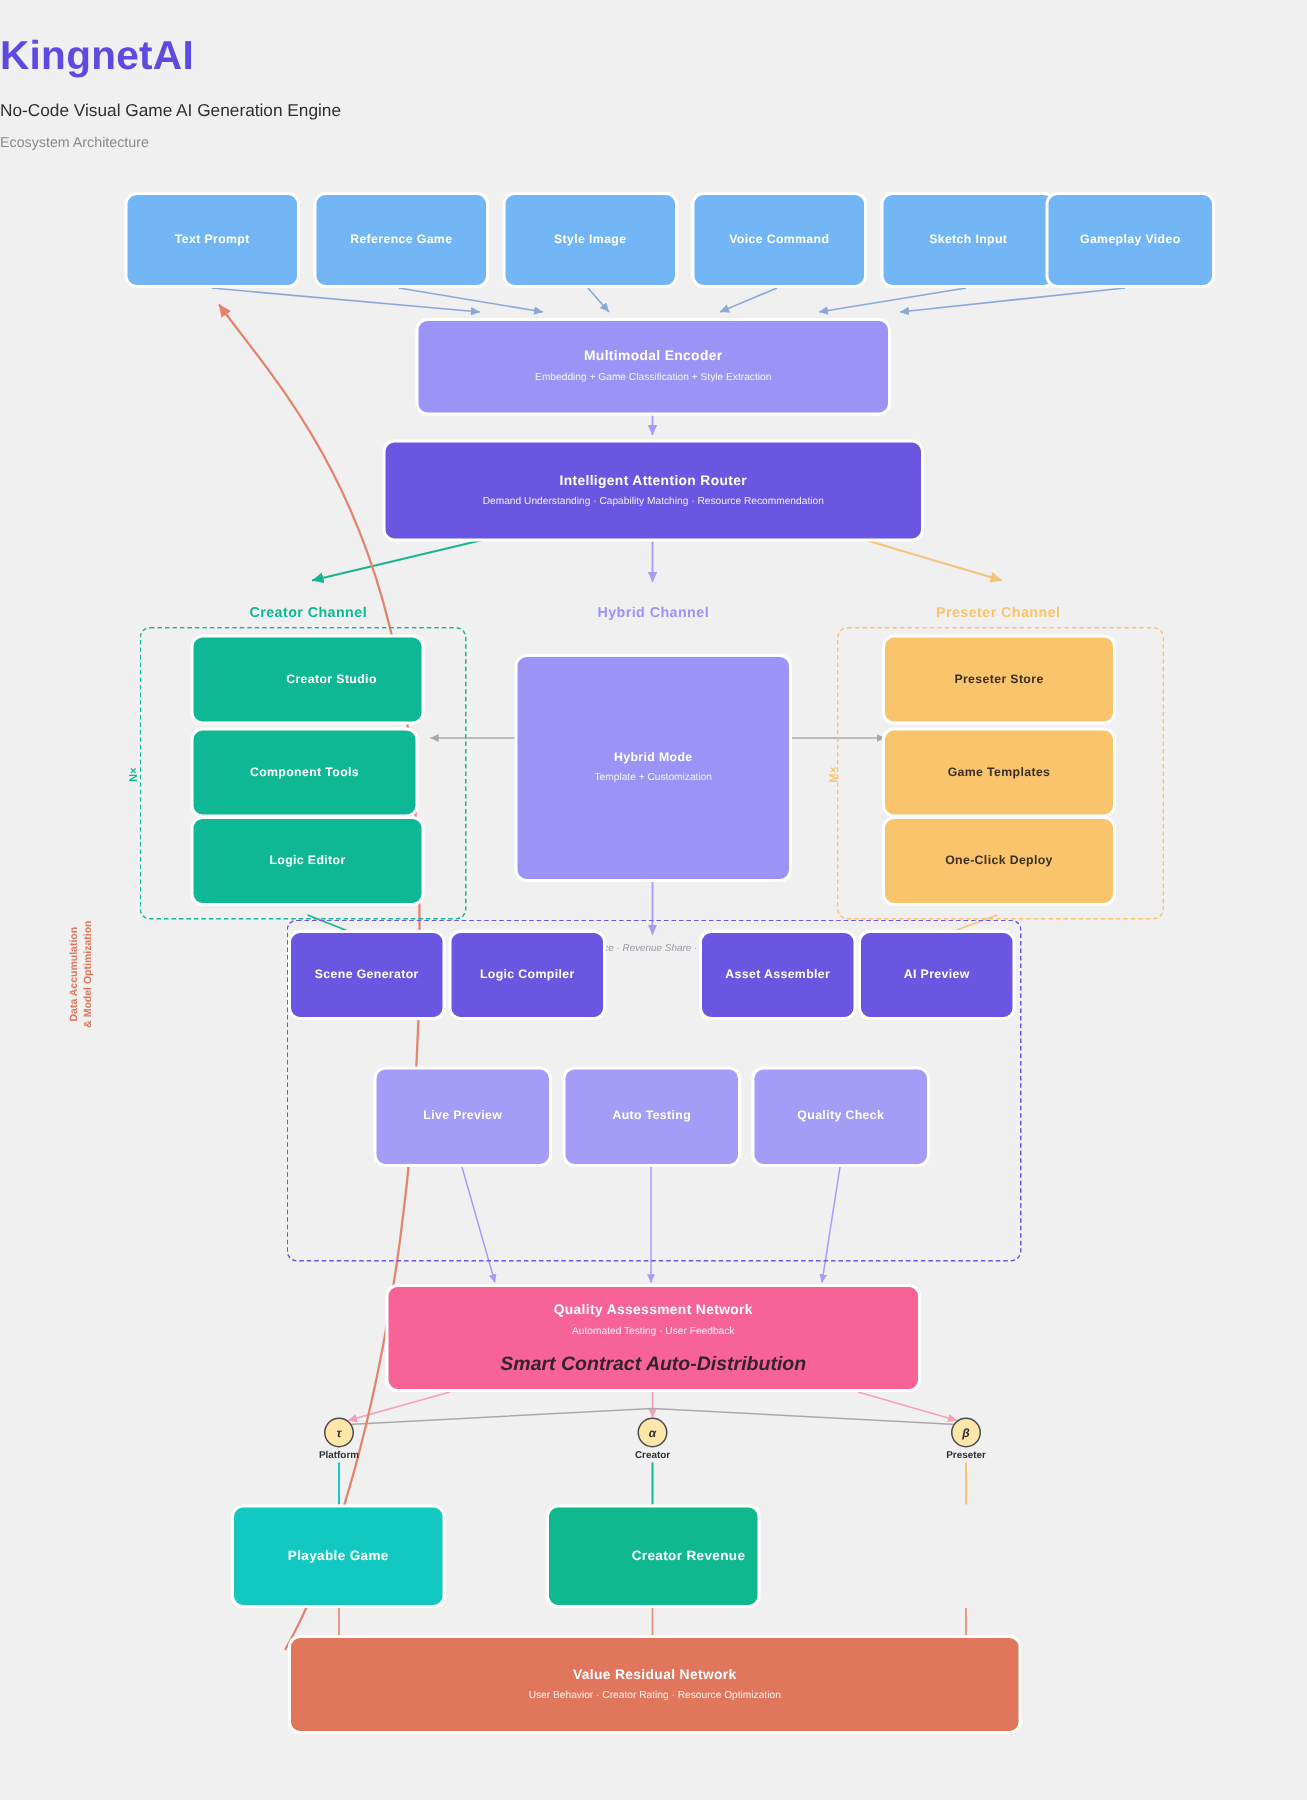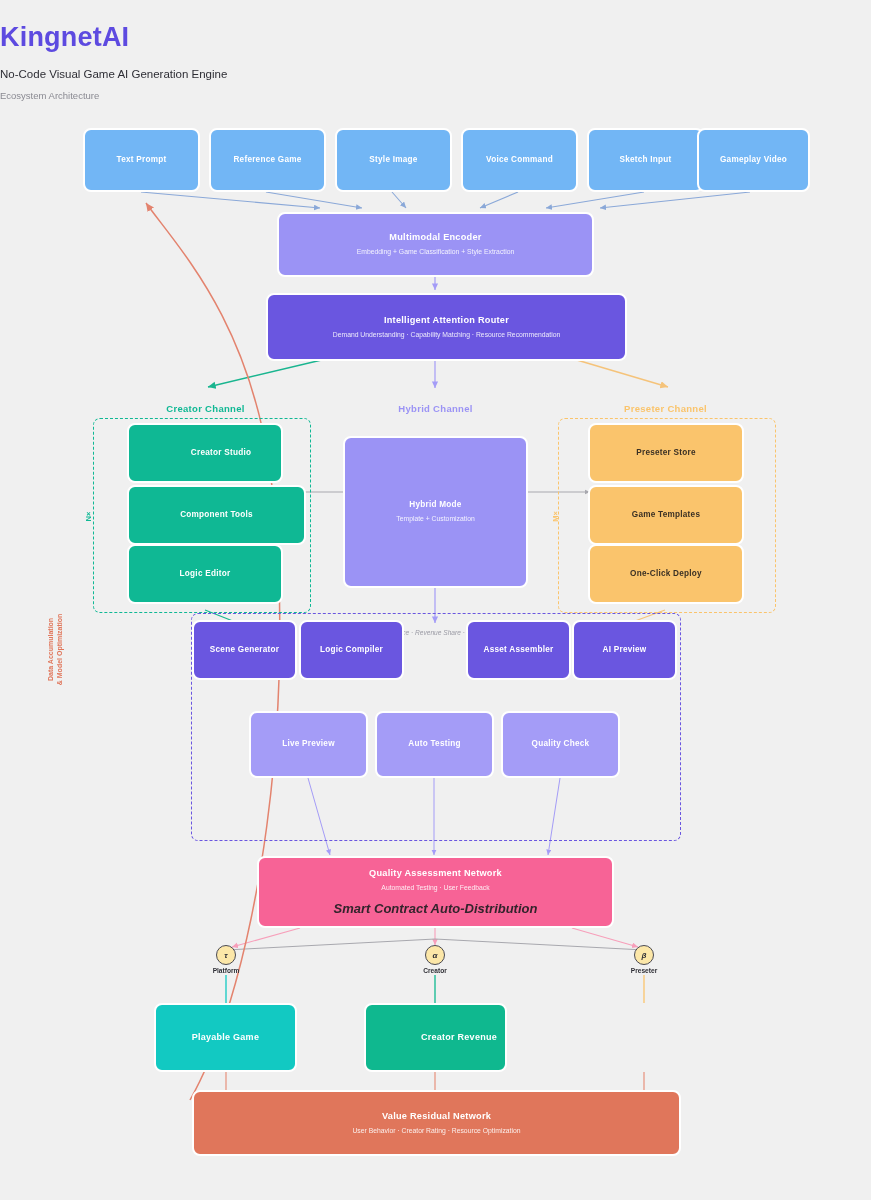--- a/index.html
+++ b/index.html
@@ -203,36 +203,36 @@
   </div>
   <div class="node input-node" style="left:697px; top:128px; width:113px; height:64px;">
     <div class="t1">Gameplay Video</div>
   </div>
 
   <div class="node encoder-node" style="left:277px; top:212px; width:317px; height:65px;">
     <div class="t1">Multimodal Encoder</div>
     <div class="t2">Embedding + Game Classification + Style Extraction</div>
   </div>
 
-  <div class="node router-node" style="left:266px; top:293px; width:361px; height:68px;">
+  <div class="node router-node" style="left:255px; top:293px; width:361px; height:68px;">
     <div class="t1">Intelligent Attention Router</div>
     <div class="t2">Demand Understanding · Capability Matching · Resource Recommendation</div>
   </div>
 
   <div class="channel-label lbl-creator" style="left:118px; top:403px; width:175px;">Creator Channel</div>
   <div class="channel-label lbl-hybrid" style="left:348px; top:403px; width:175px;">Hybrid Channel</div>
   <div class="channel-label lbl-preseter" style="left:578px; top:403px; width:175px;">Preseter Channel</div>
 
   <div class="frame frame-creator" style="left:93px; top:418px; width:218px; height:195px;"></div>
   <div class="mult-label mult-creator" style="left:84px; top:512px;">N×</div>
 
   <div class="node creator-node" style="left:127px; top:423px; width:156px; height:60px;padding-left:38px;">
     <div class="t1">Creator Studio</div>
   </div>
-  <div class="node creator-node" style="left:127px; top:485px; width:179px; height:60px;">
+  <div class="node creator-node" style="left:127px; top:485px; width:152px; height:60px;">
     <div class="t1">Component Tools</div>
   </div>
   <div class="node creator-node" style="left:127px; top:544px; width:156px; height:60px;">
     <div class="t1">Logic Editor</div>
   </div>
 
   <div class="node hybrid-node" style="left:343px; top:436px; width:185px; height:152px;">
     <div class="t1">Hybrid Mode</div>
     <div class="t2">Template + Customization</div>
   </div>

